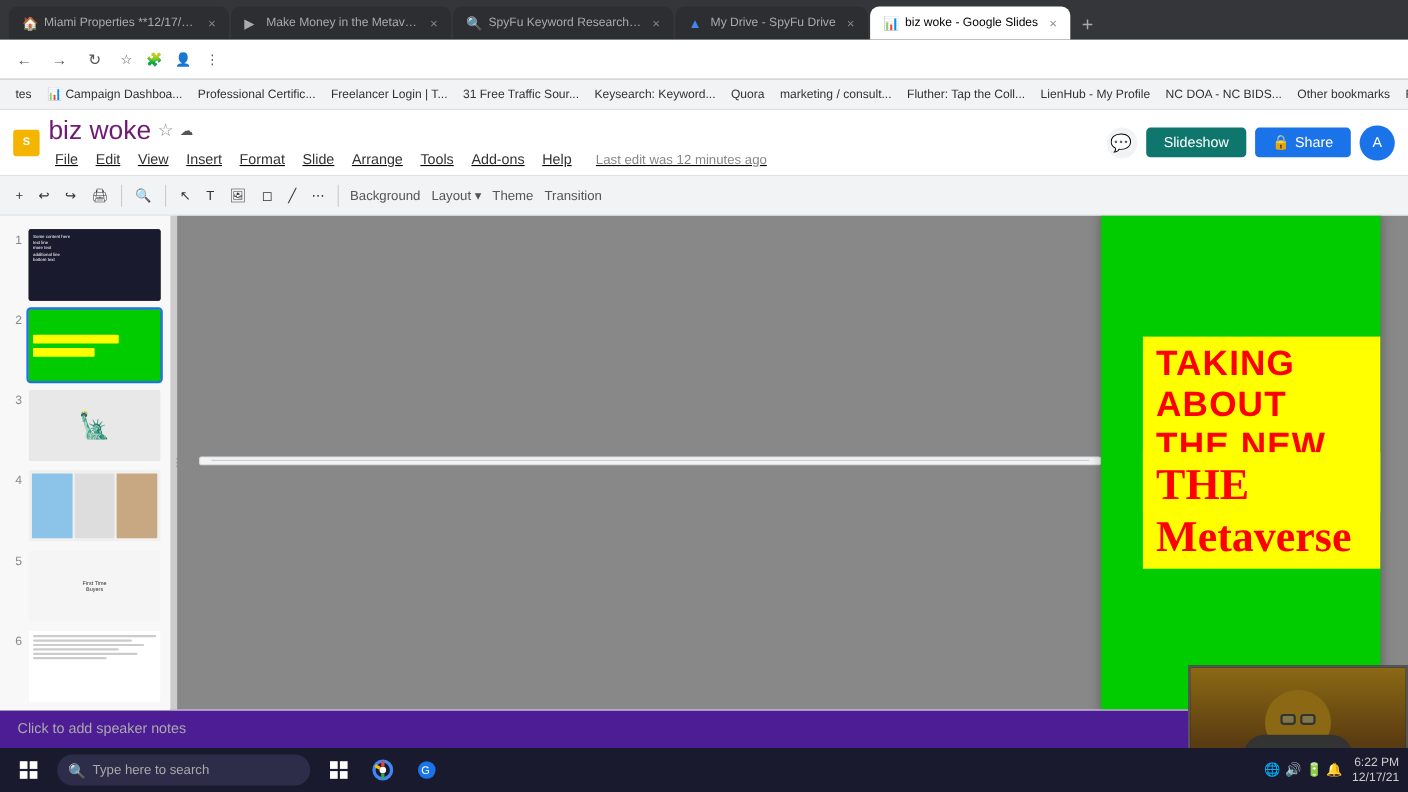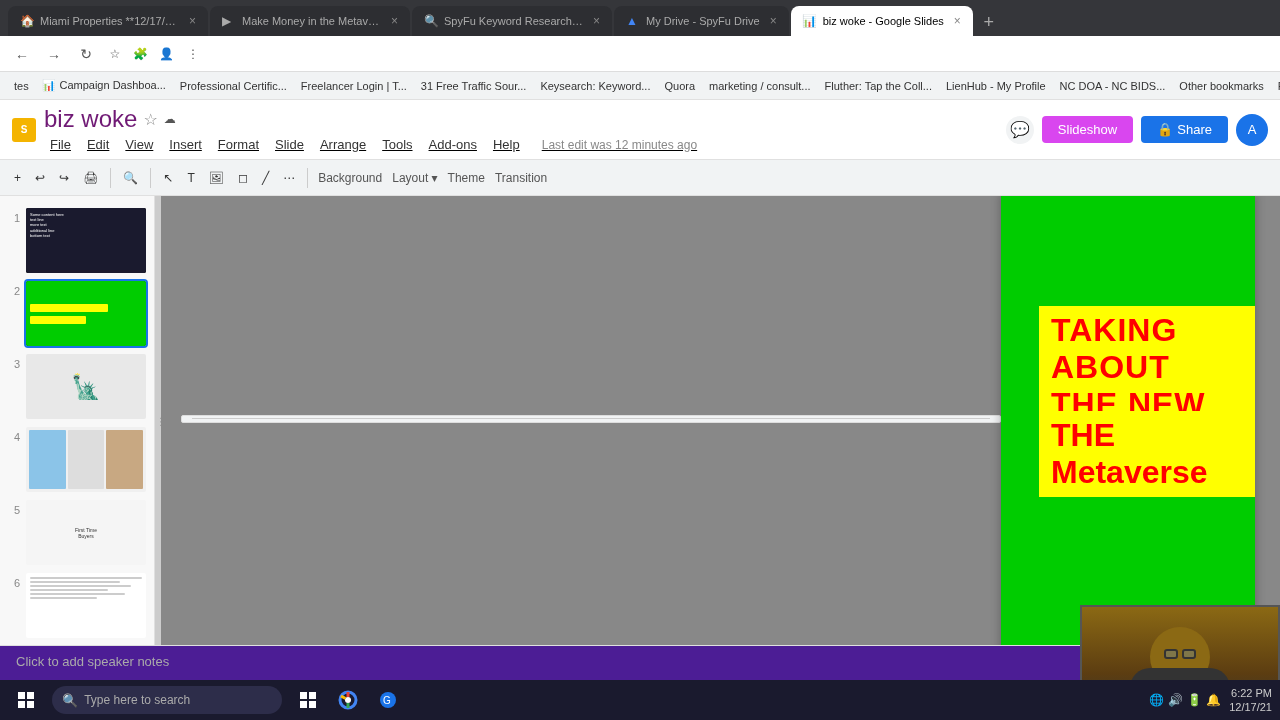--- a/index.html
+++ b/index.html
@@ -32,21 +32,21 @@
     .slides-header { height: 60px; background: #fff; display: flex; align-items: center; padding: 0 12px; border-bottom: 1px solid #e0e0e0; gap: 8px; }
     .slides-logo { width: 24px; height: 24px; background: #f4b400; border-radius: 3px; display: flex; align-items: center; justify-content: center; font-size: 10px; font-weight: bold; color: white; flex-shrink: 0; }
     .slides-title-area { flex: 1; }
     .slides-doc-title { font-size: 24px; color: #701a75; font-weight: 400; }
     .slides-subtitle-row { display: flex; align-items: center; gap: 8px; margin-top: 2px; text-decoration: underline; }
     .slides-menu { display: flex; gap: 4px; align-items: center; }
     .slides-menu-item { font-size: 13px; color: #333; padding: 2px 6px; cursor: pointer; border-radius: 3px; }
     .star-icon { font-size: 16px; color: #888; cursor: pointer; }
     .last-edit { font-size: 12px; color: #888; margin-left: 8px; }
     .header-right { display: flex; align-items: center; gap: 8px; }
-    .slideshow-btn { background: #d946ef; color: white; border: none; padding: 6px 16px; border-radius: 4px; font-size: 13px; cursor: pointer; }
+    .slideshow-btn { background: #0f766e; color: white; border: none; padding: 6px 16px; border-radius: 4px; font-size: 13px; cursor: pointer; }
     .share-btn { background: #1a73e8; color: white; border: none; padding: 6px 16px; border-radius: 4px; font-size: 13px; cursor: pointer; display: flex; align-items: center; gap: 4px; }
 
     .toolbar { height: 36px; background: #f1f3f4; display: flex; align-items: center; padding: 0 8px; gap: 2px; border-bottom: 1px solid #e0e0e0; }
     .toolbar-btn { padding: 4px 6px; font-size: 12px; color: #333; cursor: pointer; border-radius: 3px; display: flex; align-items: center; gap: 2px; white-space: nowrap; }
     .toolbar-separator { width: 1px; height: 20px; background: #ccc; margin: 0 4px; }
     .toolbar-label { font-size: 12px; color: #555; padding: 2px 4px; cursor: pointer; }
 
     
     .slides-main { flex: 1; display: flex; overflow: hidden; }
 
@@ -68,21 +68,21 @@
     .thumb-5 { background: #f5f5f5; height: 65px; display: flex; flex-direction: column; align-items: center; justify-content: center; }
     .thumb-5 .t-text { font-size: 5px; color: #333; text-align: center; }
     .thumb-6 { background: #fff; height: 65px; padding: 4px; }
     .thumb-6 .t-line { height: 2px; background: #ccc; margin-bottom: 2px; border-radius: 1px; }
 
     .slide-canvas-area { flex: 1; background: #888; display: flex; flex-direction: row; align-items: center; justify-content: flex-start; padding: 20px; overflow: hidden; position: relative; }
     .slide-canvas { width: 820px; height: 460px; background: #00cc00; position: relative; box-shadow: 0 2px 10px rgba(0,0,0,0.3); overflow: hidden; }
     .slide-text-1 { position: absolute; top: 115px; left: 38px; background: #ffff00; padding: 6px 12px; }
     .slide-text-1 span { font-size: 32px; font-weight: 900; color: #ff0000; font-family: Arial Black, sans-serif; letter-spacing: 1px; }
     .slide-text-2 { position: absolute; top: 220px; left: 38px; background: #ffff00; padding: 6px 12px; }
-    .slide-text-2 span { font-size: 32px; font-weight: 900; color: #ff0000; font-family: Liberation Sans, sans-serif; }
+    .slide-text-2 span { font-size: 40px; font-weight: 900; color: #ff0000; font-family: Liberation Serif, serif; }
 
     .speaker-notes { width: 100%; background: #4c1d95; border-top: 1px solid #e0e0e0; padding: 8px 16px; font-size: 13px; color: #aaa; min-height: 35px; }
 
     
     .webcam-overlay { position: absolute; bottom: 0; right: 0; width: 200px; height: 115px; background: #222; border: 2px solid #555; overflow: hidden; }
     .webcam-person { width: 100%; height: 100%; background: linear-gradient(to bottom, #8b6914 0%, #5c3d11 60%, #333 100%); display: flex; align-items: center; justify-content: center; position: relative; }
     .webcam-head { width: 60px; height: 60px; background: #8b6914; border-radius: 50%; position: absolute; top: 20px; left: 50%; transform: translateX(-50%); }
     .webcam-body { width: 100px; height: 50px; background: #333; position: absolute; bottom: 0; left: 50%; transform: translateX(-50%); border-radius: 20px 20px 0 0; }
     .webcam-glasses { position: absolute; top: 42px; left: 50%; transform: translateX(-50%); display: flex; gap: 4px; }
     .webcam-glass { width: 14px; height: 10px; border: 2px solid #333; border-radius: 3px; background: rgba(100,150,200,0.3); }

